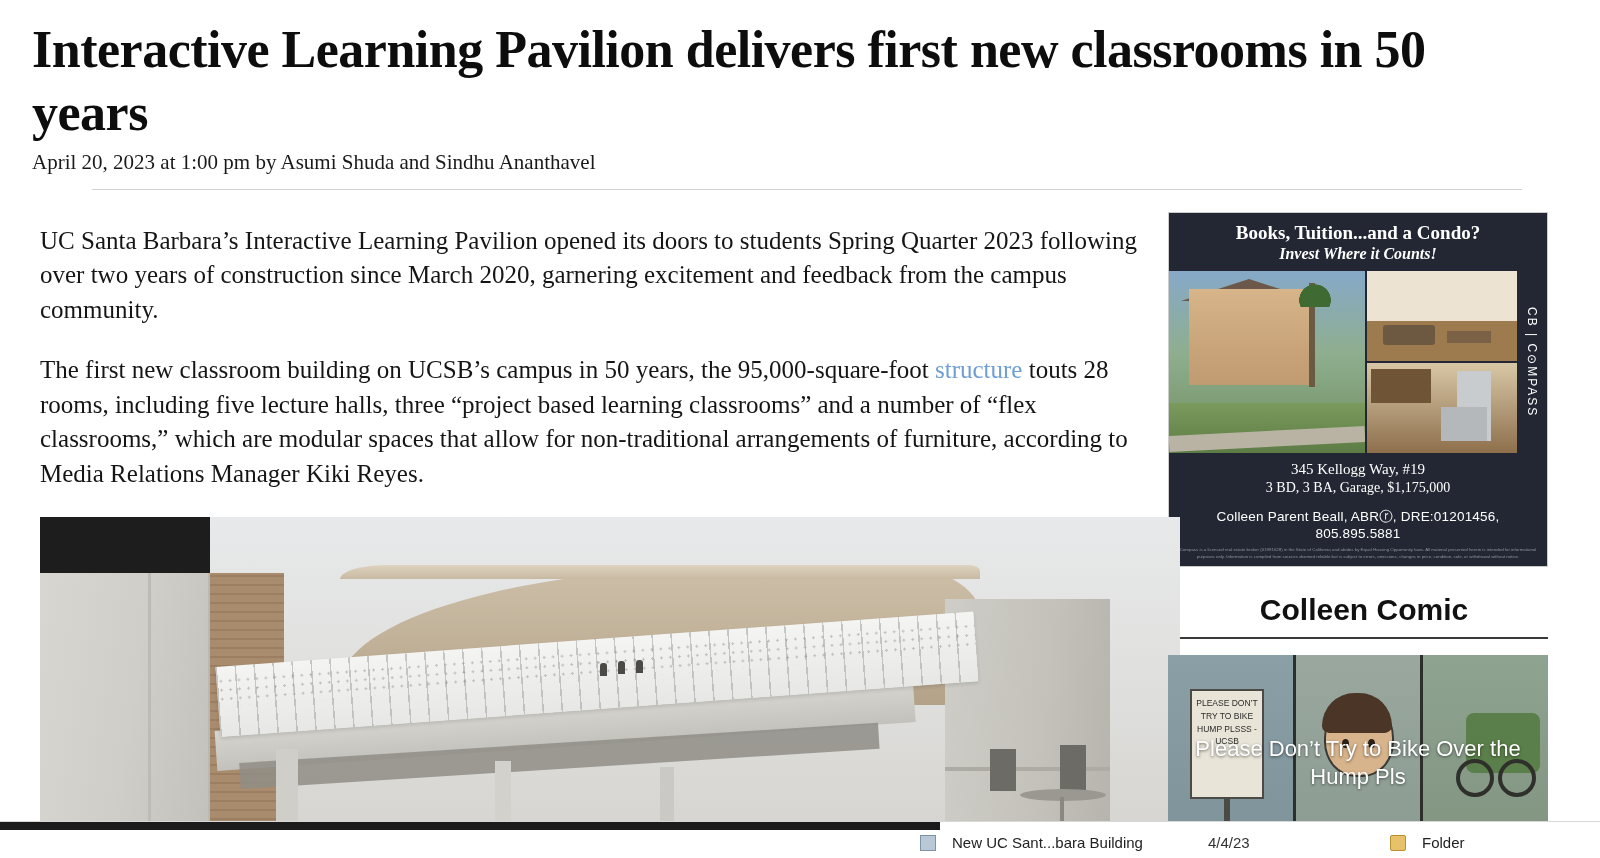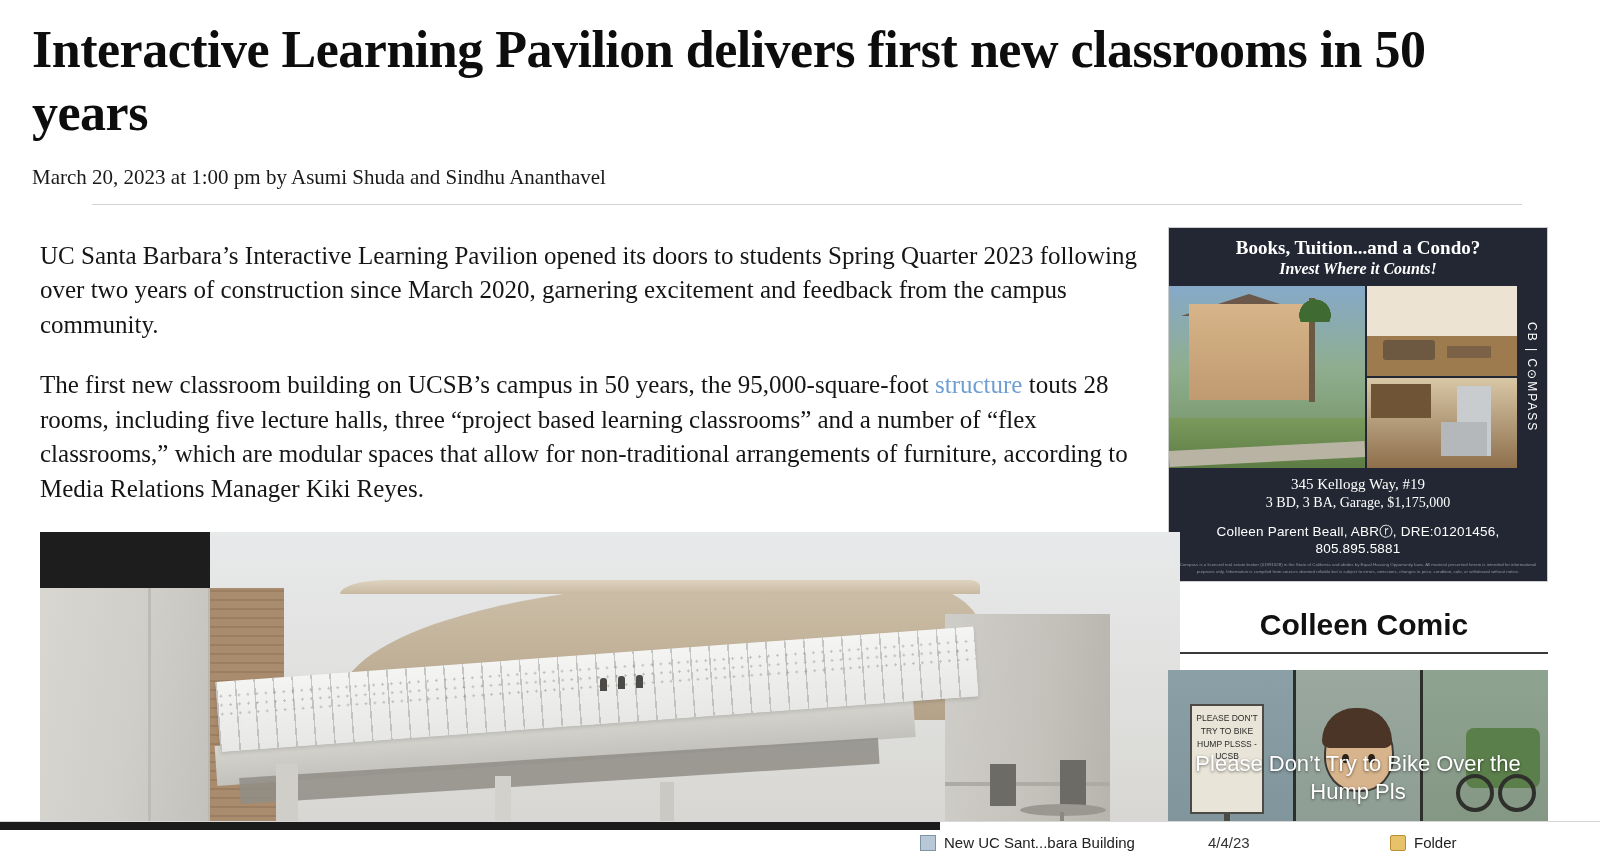--- a/index.html
+++ b/index.html
@@ -26,21 +26,21 @@
   
   .article-header {
     padding: 18px 40px 0 32px;
   }
   .headline {
     font-family: "Liberation Serif", serif;
     font-size: 52px;
     font-weight: 700;
     line-height: 1.22;
     letter-spacing: -0.5px;
-    margin: 0 0 20px 0;
+    margin: 0 0 5px 0;
     color: #0d0d0d;
     max-width: 1480px;
   }
   .byline {
     font-family: "Liberation Serif", serif;
     font-size: 21px;
     color: #1a1a1a;
     margin: 0 0 14px 0;
   }
   .header-rule {
@@ -476,21 +476,21 @@
   .os-dark-bar {
     position: absolute;
     left: 0; top: 0; width: 940px; height: 8px;
     background: #1b1b1b;
   }
   .os-item {
     position: absolute;
     top: 12px;
     display: flex;
     align-items: center;
-    gap: 8px;
+    gap: 16px;
     font-family: "Liberation Sans", sans-serif;
     font-size: 15px;
     color: #222;
     white-space: nowrap;
     justify-content: flex-end;
   }
   .os-file { left: 920px; }
   .os-date { left: 1208px; color: #333; }
   .os-folder { left: 1390px; }
   .os-icon {
@@ -507,21 +507,21 @@
     border-radius: 2px;
   }
 </style>
 </head>
 <body>
 
 <div class="page">
 
   <div class="article-header">
     <h1 class="headline">Interactive Learning Pavilion delivers first new classrooms in 50 years</h1>
-    <div class="byline">March 20, 2023 at 1:00 pm by Asumi Shuda and Sindhu Ananthavel</div>
+    <div class="byline">April 20, 2023 at 1:00 pm by Asumi Shuda and Sindhu Ananthavel</div>
   </div>
   <div class="header-rule"></div>
 
   <div class="content">
 
     <div class="article-col">
       <p class="para">UC Santa Barbara’s Interactive Learning Pavilion opened its doors to students Spring Quarter 2023 following over two years of construction since March 2020, garnering excitement and feedback from the campus community.</p>
       <p class="para"><span>The first new classroom building on UCSB’s campus in 50 years, the 95,000-square-foot </span><a class="inline-link" href="#">structure</a><span> touts 28 rooms, including five lecture halls, three “project based learning classrooms” and a number of “flex classrooms,” which are modular spaces that allow for non-traditional arrangements of furniture, according to Media Relations Manager Kiki Reyes.</span></p>
 
       <div class="photo-wrap">

